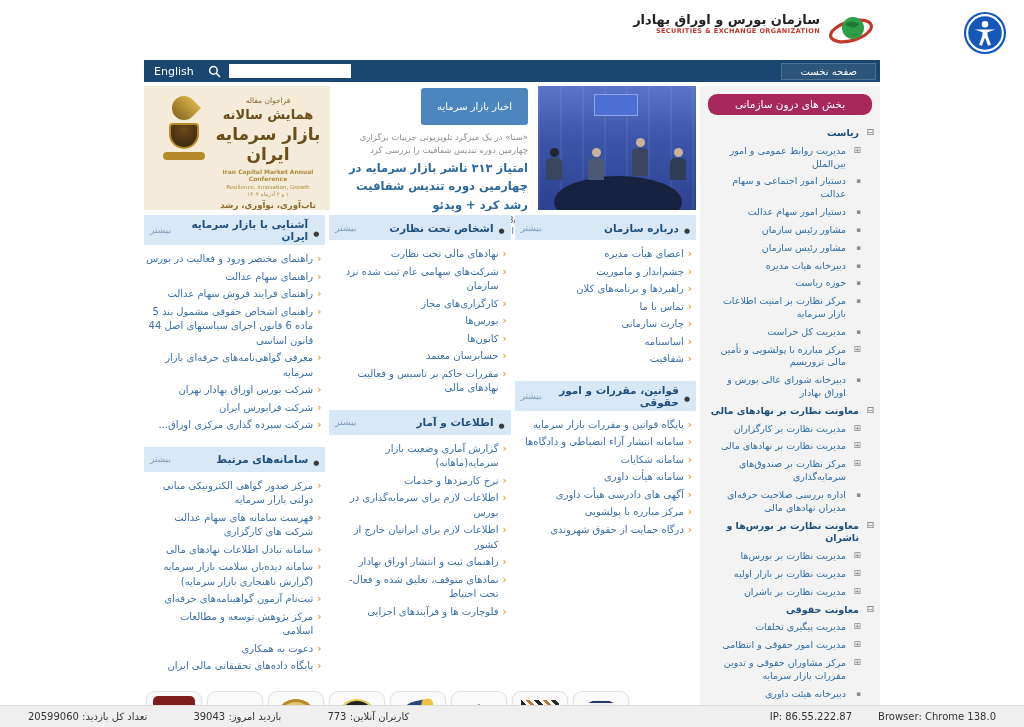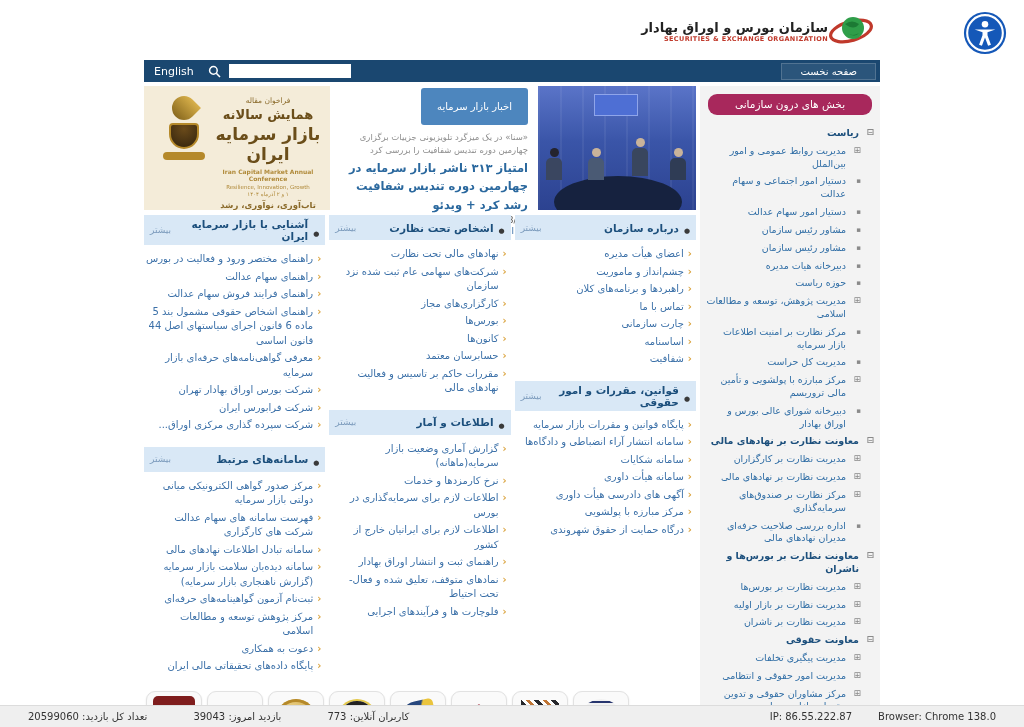--- a/index.html
+++ b/index.html
@@ -10,21 +10,21 @@
   
   .header { height: 60px; position: relative; }
   .brand-left { position: absolute; left: 144px; top: 14px; display: flex; align-items: flex-start; gap: 6px; }
   .flag { width: 38px; height: 26px; margin-top: 6px;
     background: linear-gradient(180deg,#2a9e48 0 33%,#f2f2f2 33% 66%,#c7342c 66% 100%);
     border: 1px solid #ddd; position: relative; }
   .flag::after { content:""; position:absolute; left:46%; top:40%; width:6px; height:6px; background:#c7342c; border-radius:2px; }
   .seo-big { font-size: 33px; font-weight: 600; color: #20395c; letter-spacing: -2px; line-height: 1; }
   .seo-small { display: flex; flex-direction: column; color: #9aa0a8; font-size: 8.5px; line-height: 1.25; margin-top: 2px; }
   .seo-ir { color: #20395c; font-weight: bold; font-size: 14px; margin-left: 6px; }
-  .brand-right { position: absolute; right: 150px; top: 12px; display: flex; align-items: center; gap: 0; }
+  .brand-right { position: absolute; right: 150px; top: 12px; display: flex; gap: 8px; }
   .org-names { text-align: right; }
   .org-fa { font-size: 13px; font-weight: bold; color: #222; direction: rtl; }
   .org-en { font-size: 6.5px; font-weight: bold; color: #c0392b; letter-spacing: .4px; }
   .a11y-btn { position: absolute; right: 16px; top: 10px; width: 46px; height: 46px; border: none; background: transparent; cursor: pointer; }
 
   
   .content { width: 736px; margin: 0 auto; }
 
   
   .navbar { height: 22px; background: #1a4770; display: flex; align-items: center; padding: 0 4px 0 10px; margin-bottom: 4px; }
@@ -539,24 +539,20 @@
         </a>
           <a class="tree-item" data-level="1">
           <span class="tree-icon" data-icon="dot"></span>
           <span>دبیرخانه هیات مدیره</span>
         </a>
           <a class="tree-item" data-level="1">
           <span class="tree-icon" data-icon="dot"></span>
           <span>حوزه ریاست</span>
         </a>
           <a class="tree-item" data-level="1">
-          <span class="tree-icon" data-icon="plus"></span>
-          <span>مدیریت پژوهش، توسعه و مطالعات اسلامی</span>
-        </a>
-          <a class="tree-item" data-level="1">
           <span class="tree-icon" data-icon="dot"></span>
           <span>مرکز نظارت بر امنیت اطلاعات بازار سرمایه</span>
         </a>
           <a class="tree-item" data-level="1">
           <span class="tree-icon" data-icon="dot"></span>
           <span>مدیریت کل حراست</span>
         </a>
           <a class="tree-item" data-level="1">
           <span class="tree-icon" data-icon="plus"></span>
           <span>مرکز مبارزه با پولشویی و تأمین مالی تروریسم</span>

